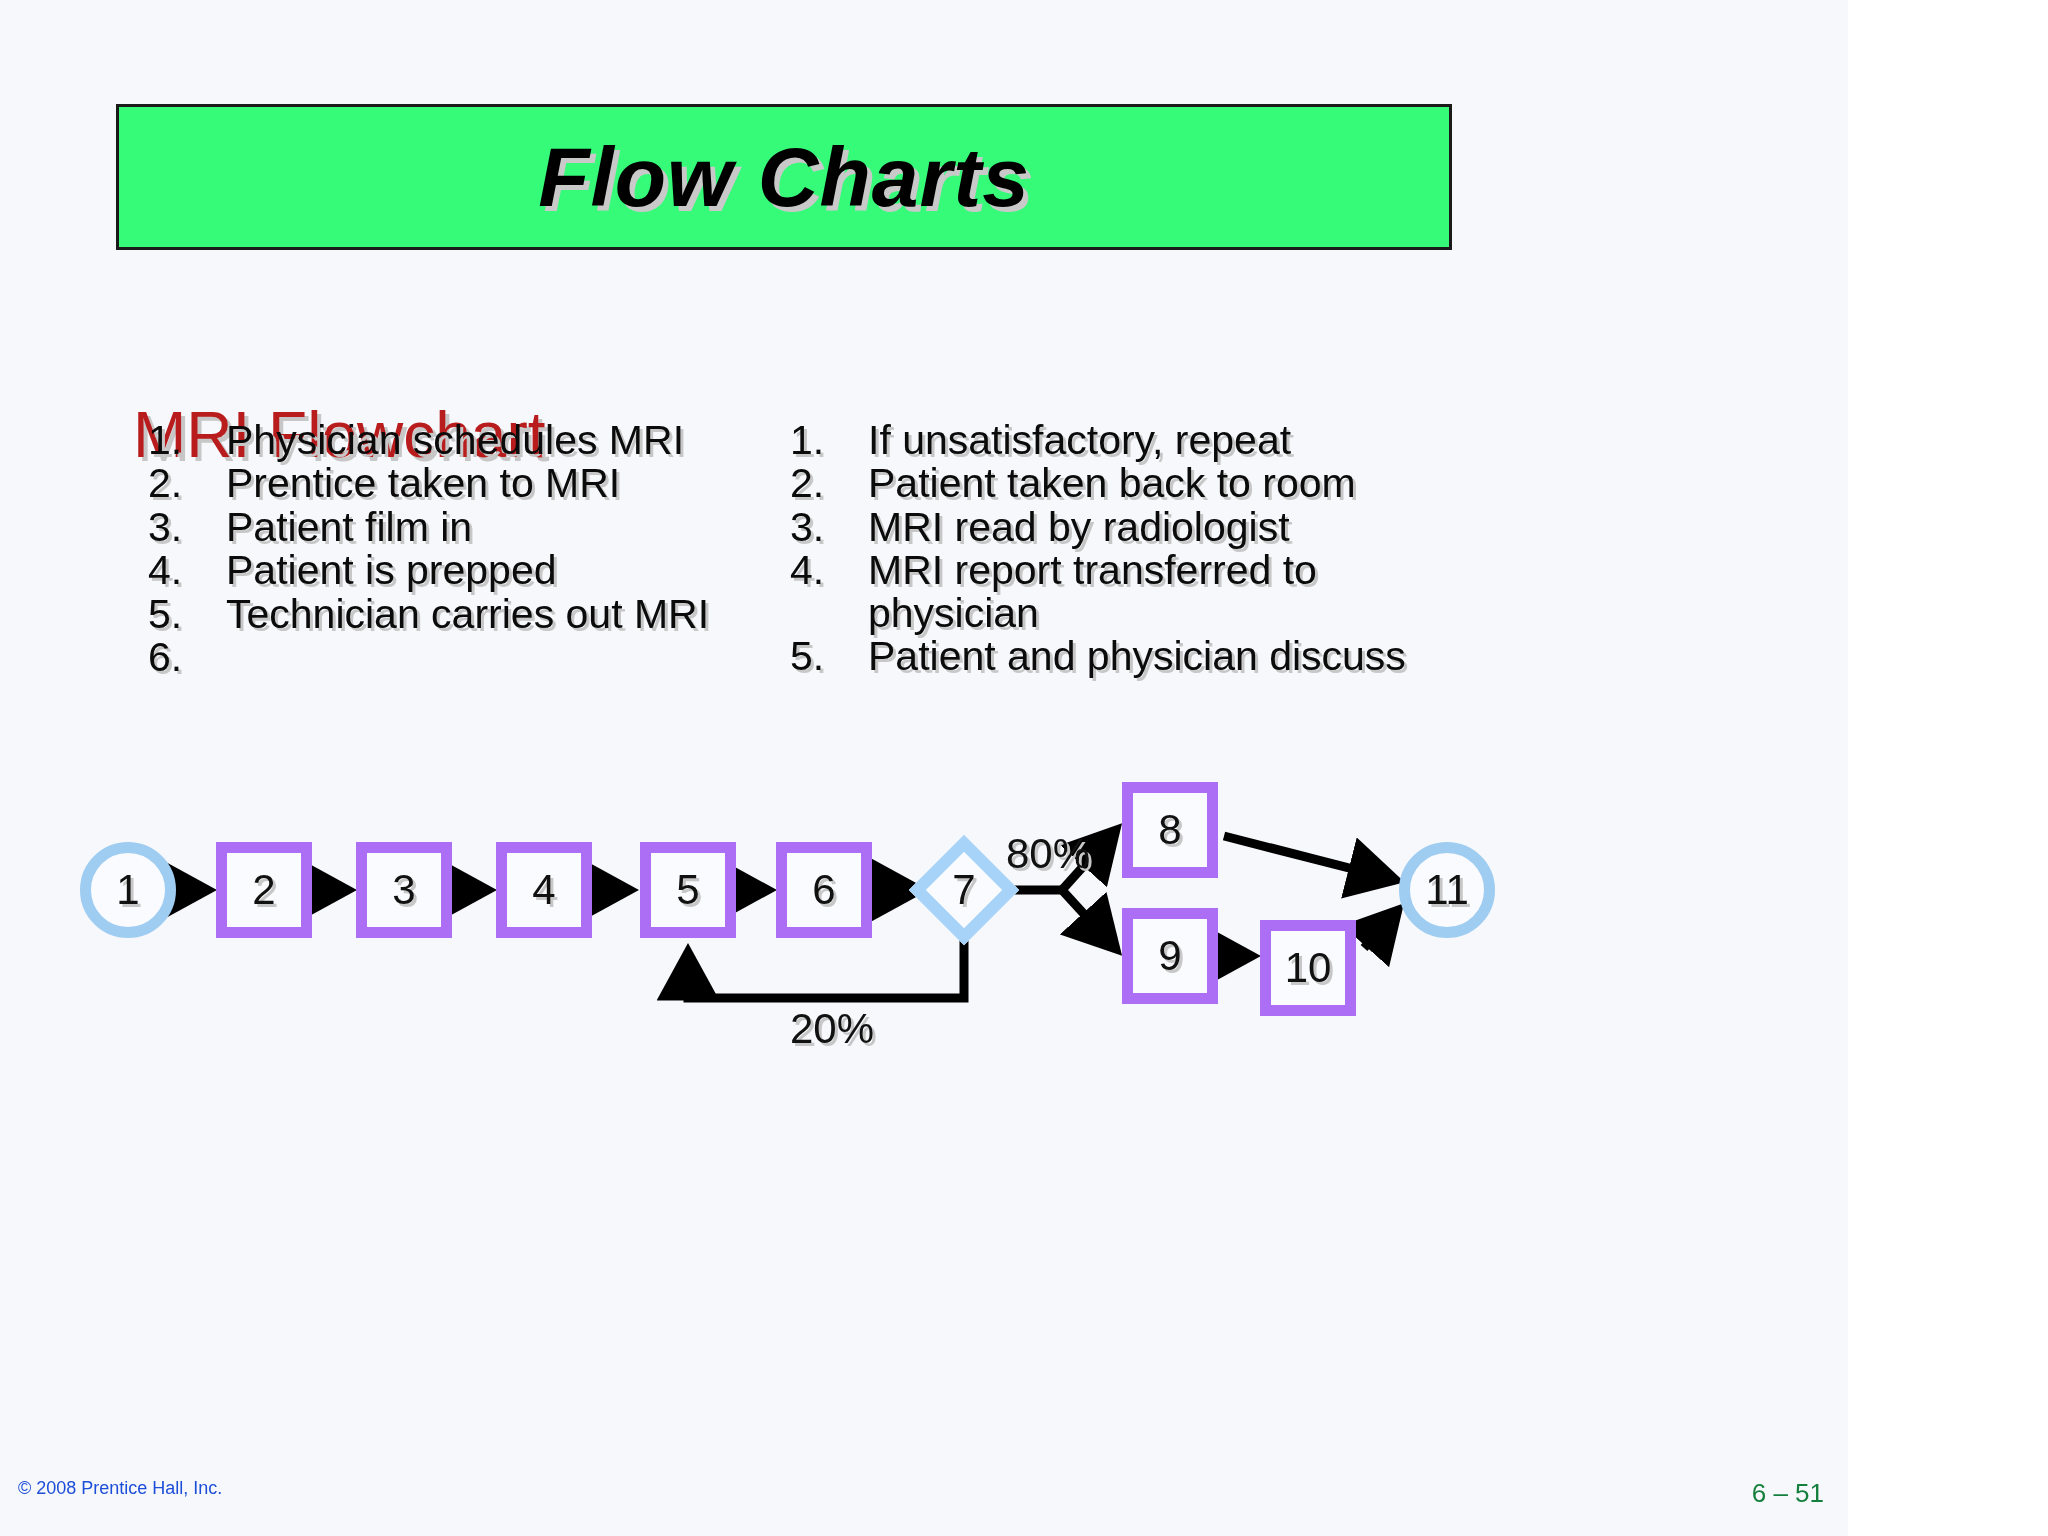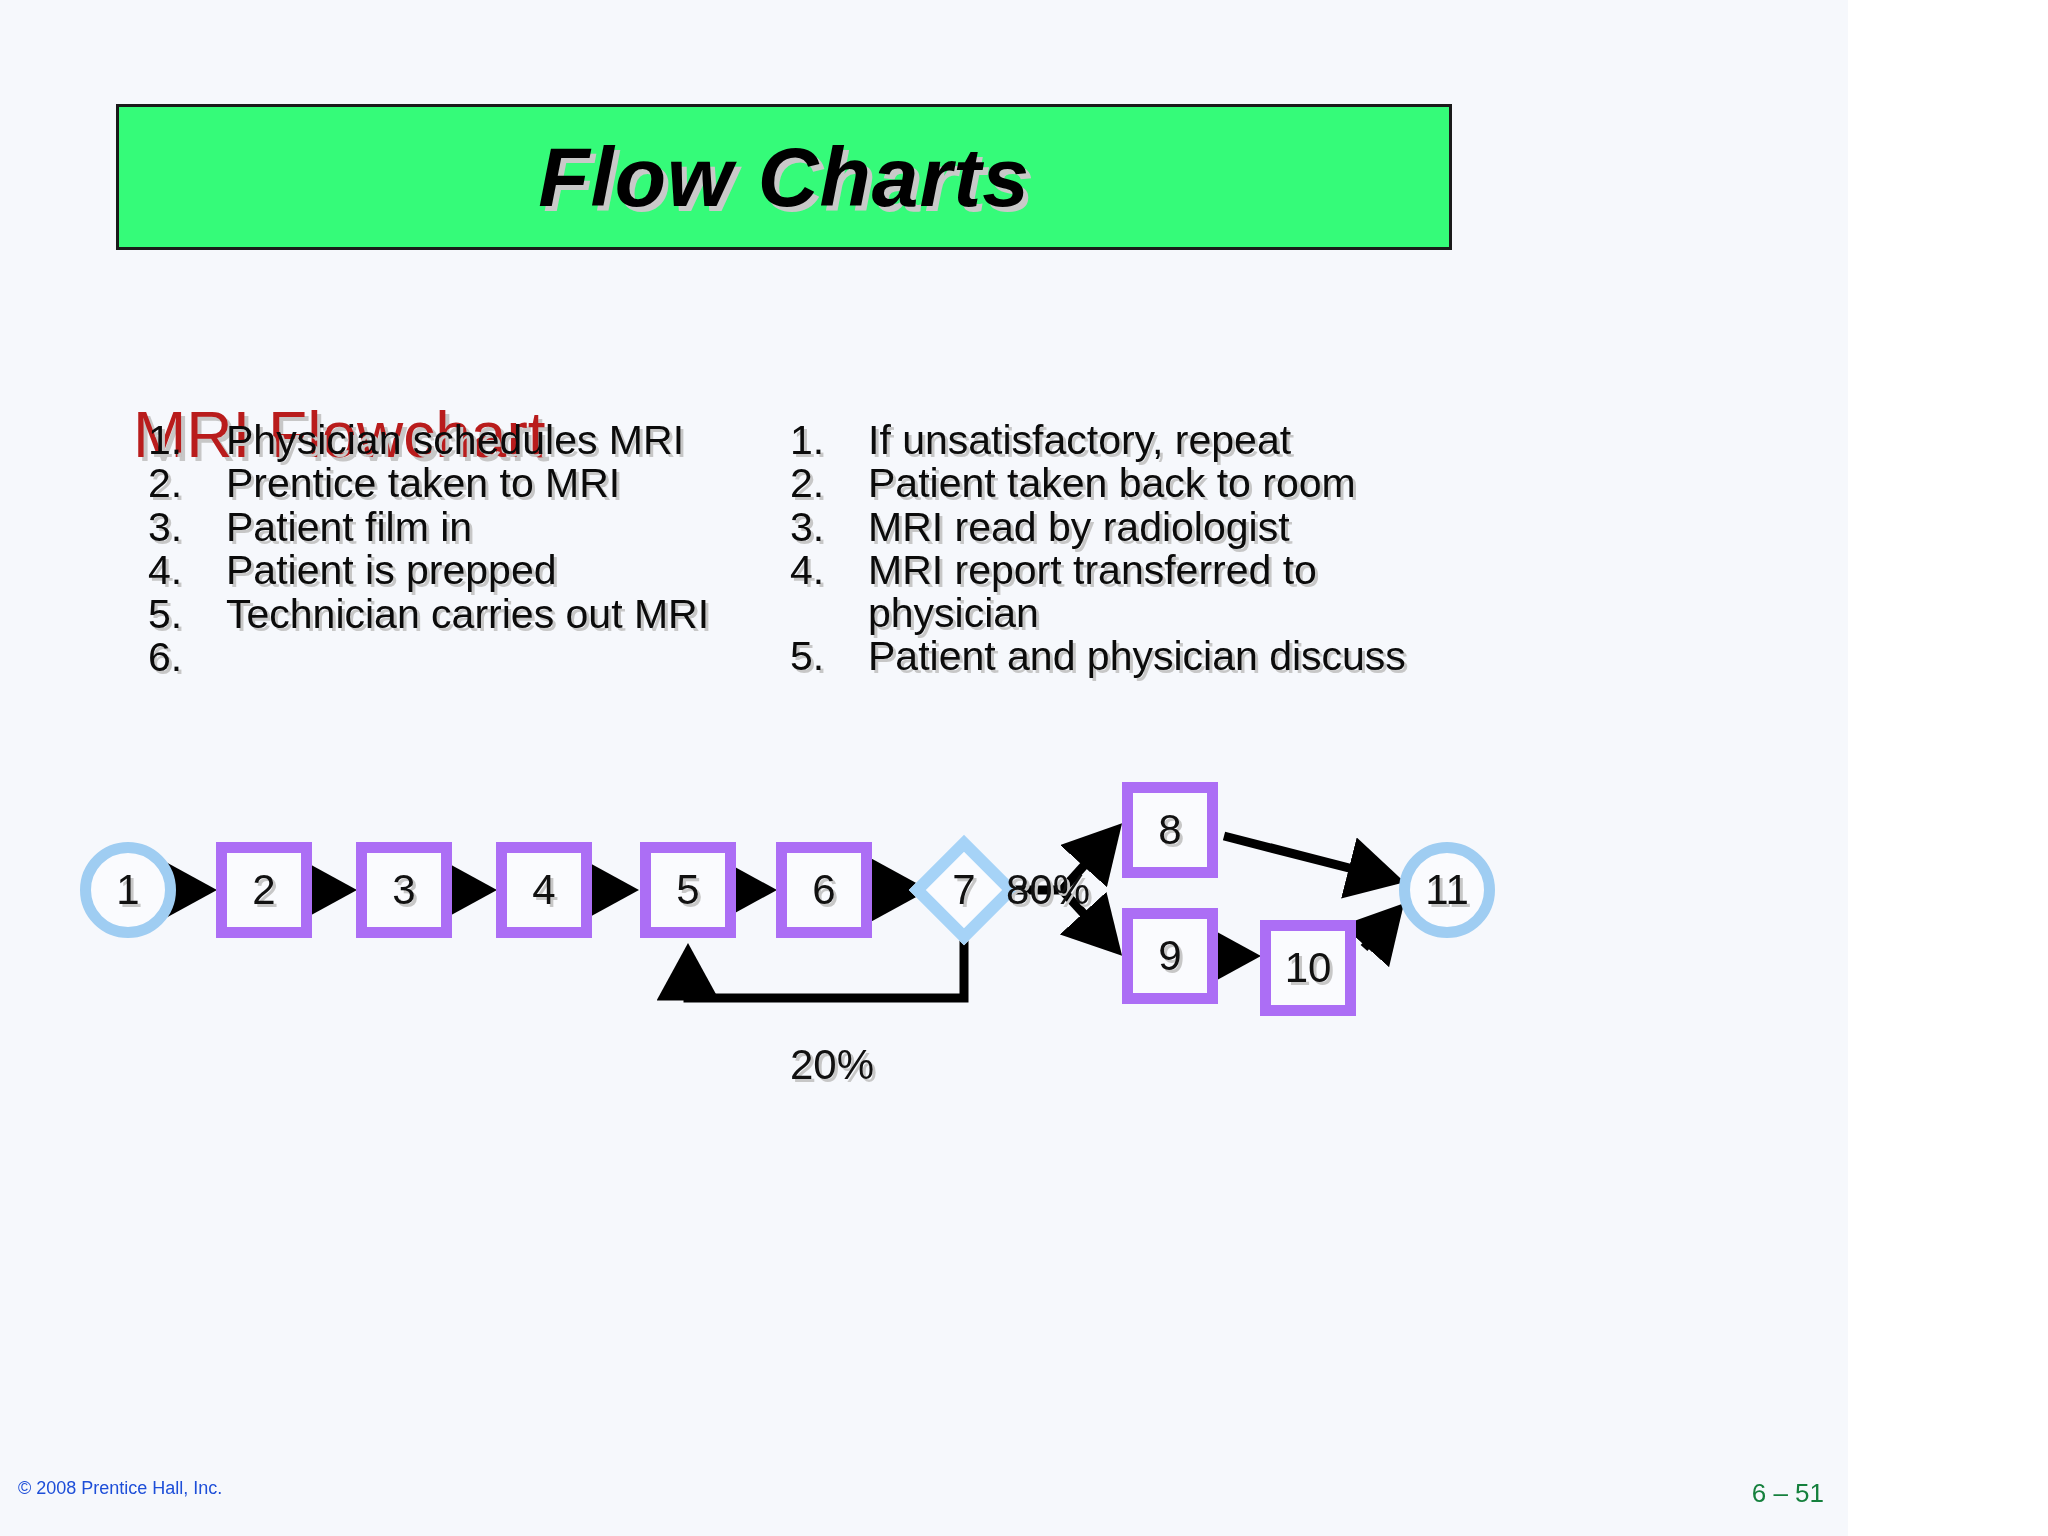--- a/index.html
+++ b/index.html
@@ -140,21 +140,20 @@
     font-size: 42px;
     color: #111111;
     text-shadow: 3px 3px 0 #c7c7c7;
   }
   .fc-pct {
     position: absolute;
     font-size: 42px;
     color: #111111;
     text-shadow: 3px 3px 0 #c7c7c7;
     white-space: nowrap;
-    margin-top: 36px;
   }
   #fc-svg {
     position: absolute;
     left: 0; top: 0;
     width: 2048px;
     height: 560px;
   }
 
   
   #footer-left {

